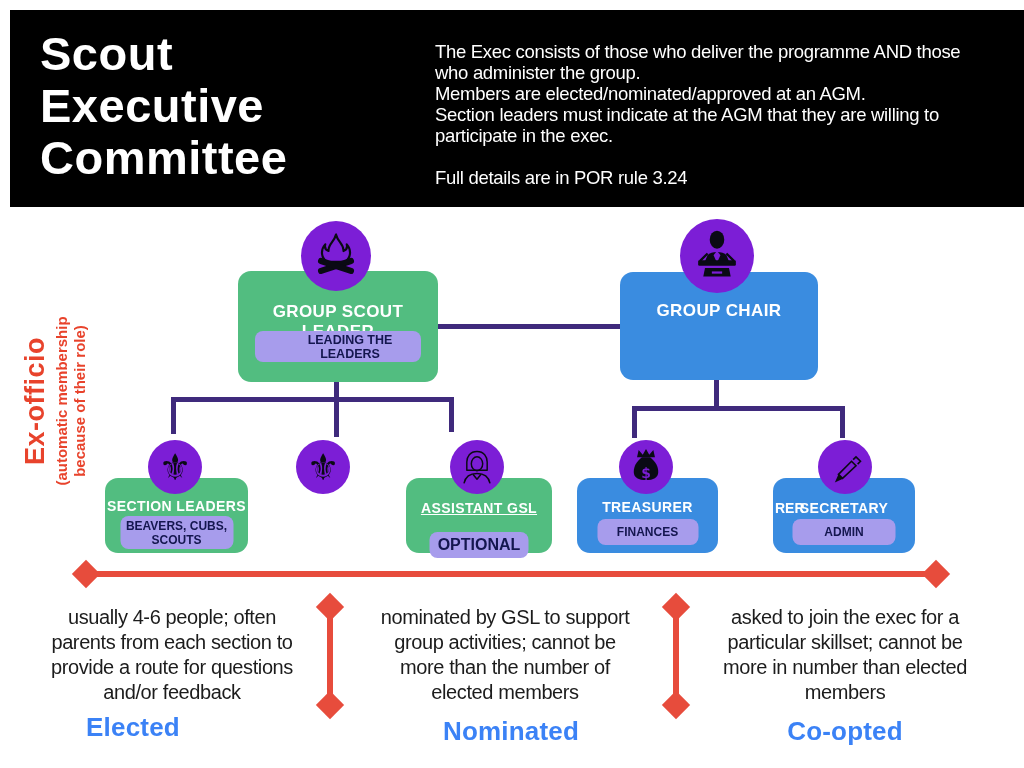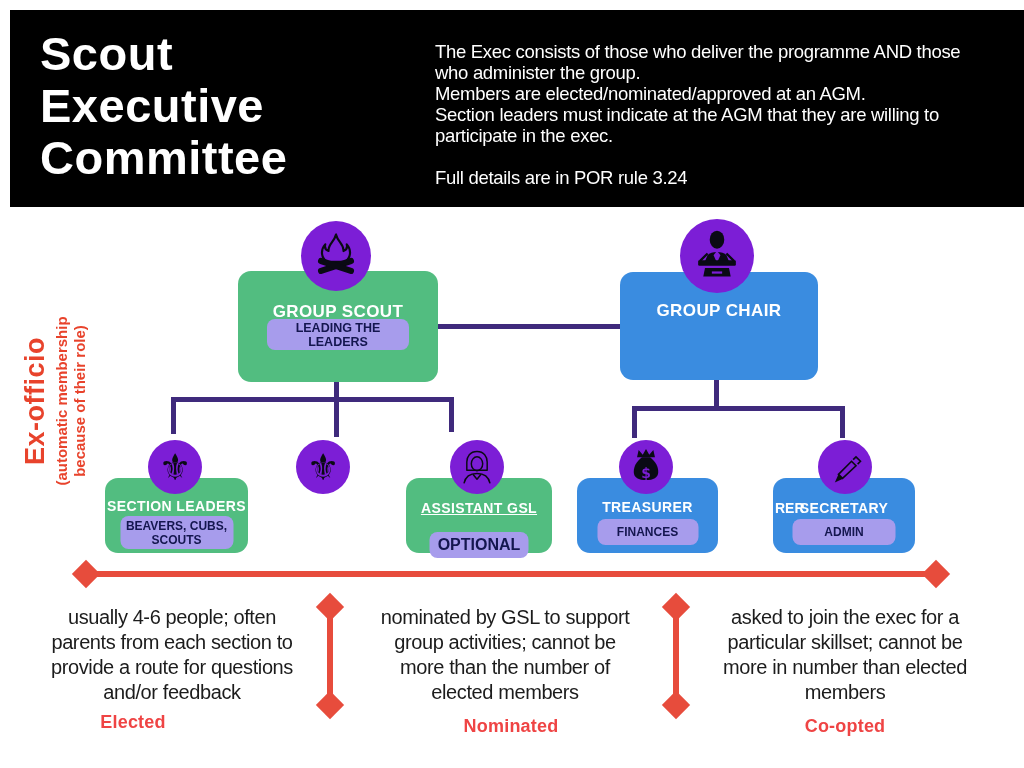--- a/index.html
+++ b/index.html
@@ -40,22 +40,22 @@
   .circle.sm{width:54px;height:54px;}
   .fleur{font-size:37px;color:#0A0A14;line-height:1;font-family:"DejaVu Sans", sans-serif;}
 
   
   .redbar{position:absolute;background:#E74C3C;border-radius:3px;}
   .diamond{position:absolute;width:20px;height:20px;background:#E74C3C;transform:rotate(45deg);}
 
   
   .mdesc{position:absolute;width:300px;text-align:center;color:#1C1C1C;font-size:20px;
          line-height:25px;letter-spacing:-0.4px;white-space:pre-line;}
-  .mlabel{position:absolute;width:170px;text-align:center;color:#ef4444;font-weight:bold;
-          font-size:18px;letter-spacing:.2px;}
+  .mlabel{position:absolute;width:170px;text-align:center;color:#3b82f6;font-weight:bold;
+          font-size:26px;letter-spacing:.2px;}
 </style>
 </head>
 <body>
 
 <div id="canvas">
 
   <div class="banner">
     <div class="banner-title">Scout
 Executive
 Committee</div>
@@ -80,21 +80,21 @@
   <div class="conn" style="left:171px;top:397px;width:5px;height:37px;"></div>
   <div class="conn" style="left:334px;top:397px;width:5px;height:40px;"></div>
   <div class="conn" style="left:449px;top:397px;width:5px;height:35px;"></div>
   <div class="conn" style="left:714px;top:380px;width:5px;height:28px;"></div>
   <div class="conn" style="left:632px;top:406px;width:213px;height:5px;"></div>
   <div class="conn" style="left:632px;top:406px;width:5px;height:32px;"></div>
   <div class="conn" style="left:840px;top:406px;width:5px;height:32px;"></div>
 
   <div class="node green" style="left:238px;top:271px;width:200px;height:111px;">
     <div class="node-title" style="top:31px;font-size:17px;">GROUP SCOUT LEADER</div>
-    <div class="badge" style="top:48px;width:142px;height:31px;font-size:12.5px;">LEADING THE LEADERS</div>
+    <div class="badge" style="top:60px;width:142px;height:31px;font-size:12.5px;padding-left:24px;">LEADING THE LEADERS</div>
   </div>
   <div class="circle lg" style="left:301px;top:221px;">
     <svg width="58" height="58" viewBox="0 0 70 70">
       <path d="M35 9 c-2 9 -10 12 -9 20 c-3 -1 -5 -4 -4 -8 c-6 7 -5 16 2 21 h22 c7 -5 8 -14 2 -21 c1 4 -1 7 -4 8 c1 -8 -7 -11 -9 -20 z" fill="none" stroke="#0A0A14" stroke-width="2.6" stroke-linejoin="round"></path>
       <path d="M17 53 L53 41" stroke="#0A0A14" stroke-width="7.5" stroke-linecap="round"></path>
       <path d="M17 41 L53 53" stroke="#0A0A14" stroke-width="7.5" stroke-linecap="round"></path>
     </svg>
   </div>
 
   <div class="node blue" style="left:620px;top:272px;width:198px;height:108px;">

